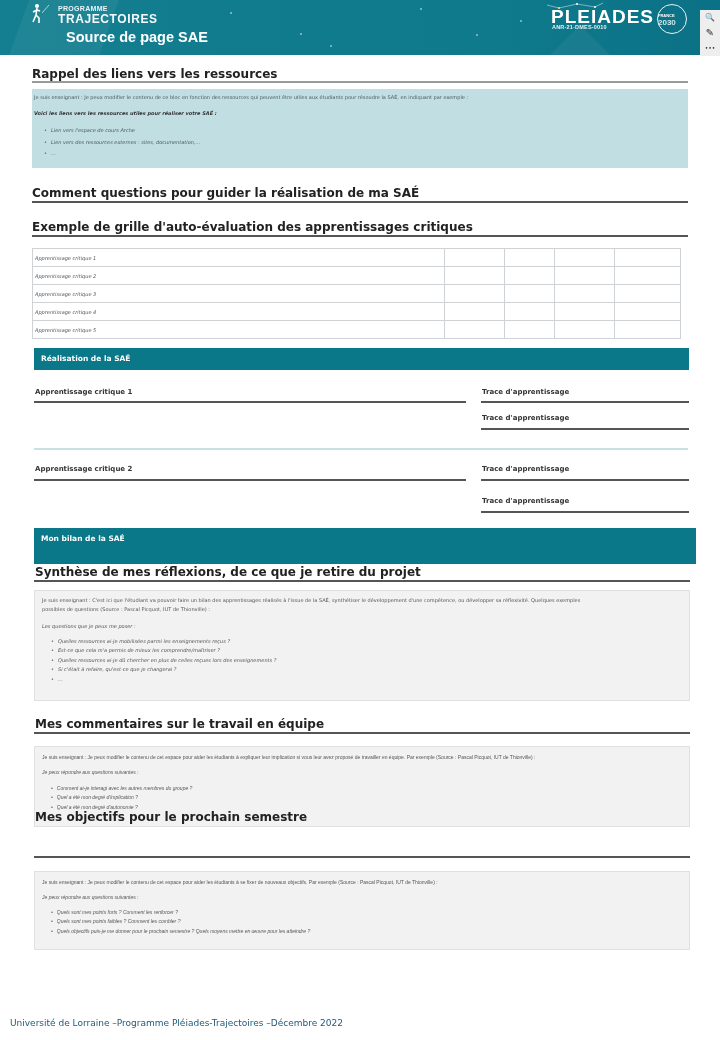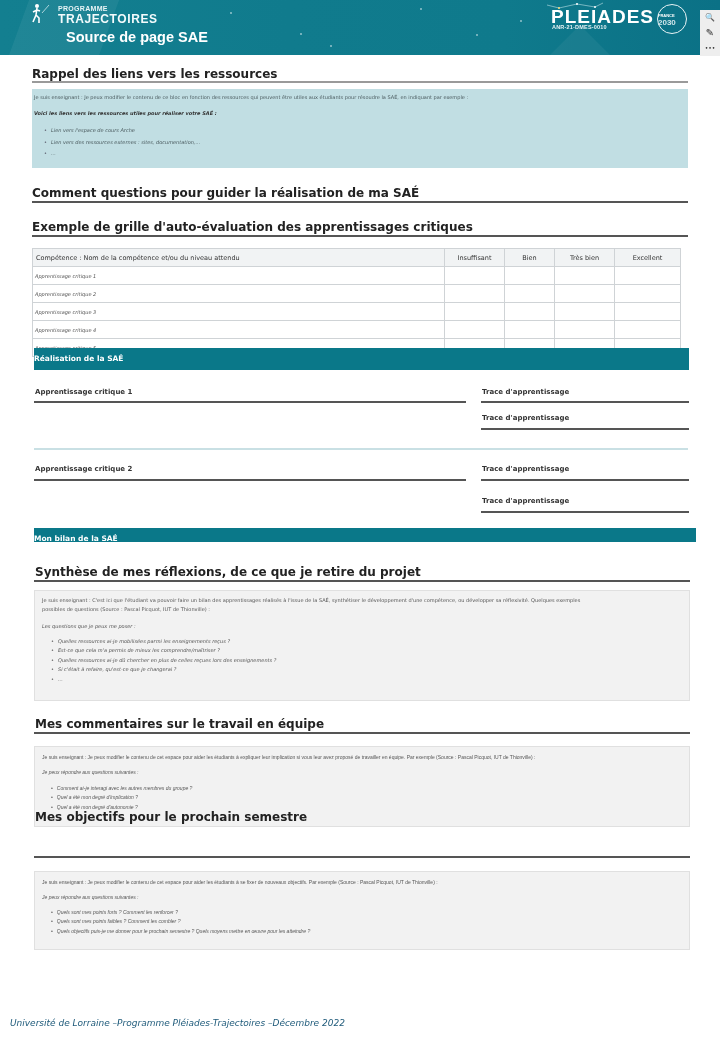--- a/index.html
+++ b/index.html
@@ -52,34 +52,34 @@
 
   
   .grid { position: absolute; left: 32px; top: 248px; width: 648px; border-collapse: collapse; table-layout: fixed; }
   .grid th, .grid td { border: 1px solid #cfd3d6; height: 18px; font-family: "DejaVu Sans", sans-serif; }
   .grid th { background: #f1f3f4; font-size: 6.5px; font-weight: normal; color: #333; height: 18px; }
   .grid th.first { text-align: left; padding-left: 3px; }
   .grid td.lab { font-size: 5px; font-style: italic; color: #555; padding-left: 2px; }
   .grid td.cell { background: #fff; }
 
   .teal-bar { position: absolute; background: #0a7889; color: #fff; font-family: "DejaVu Sans", sans-serif;
-    font-size: 7.5px; font-weight: bold; }
+    font-size: 7.5px; font-weight: bold; padding-left: 7px; }
 
   .ac-title { position: absolute; font-family: "DejaVu Sans", sans-serif; font-size: 7px; font-weight: bold; color: #333; }
   .divider-light { position: absolute; left: 34px; top: 448px; width: 654px; height: 2px; background: #c9e0e4; }
 
   
   .gbox { position: absolute; left: 34px; width: 656px; background: #f2f2f2; border: 1px solid #e0e0e0; }
   .gbox .p { position: absolute; left: 7px; font-size: 5px; color: #555; line-height: 9px; white-space: nowrap; }
   .gbox .i { font-style: italic; }
   .gbox ul { position: absolute; left: 16px; list-style: none; }
   .gbox li { font-size: 5px; font-style: italic; color: #555; line-height: 9.4px; white-space: nowrap; }
   .gbox li::before { content: "•"; margin-right: 4px; }
 
-  .footer { position: absolute; left: 10px; top: 1018px; font-family: "DejaVu Sans", sans-serif; font-size: 9px; font-style: italic; color: #1e5a7a; }
+  .footer { position: absolute; left: 10px; top: 1018px; font-family: "DejaVu Sans", sans-serif; font-size: 9px; color: #1e5a7a; }
 </style>
 </head>
 <body>
 
 <div class="banner">
   <div class="tri"></div>
   <div class="tri2"></div>
   <span class="star" style="left:140px;top:40px"></span>
   <span class="star" style="left:230px;top:12px"></span>
   <span class="star" style="left:300px;top:33px"></span>
@@ -137,27 +137,20 @@
 
 <table class="grid">
   <colgroup>
     <col style="width:412px">
       <col style="width:60px">
       <col style="width:50px">
       <col style="width:60px">
       <col style="width:66px">
   </colgroup>
   <tbody>
-      <tr>
-    <th class="first">Compétence : Nom de la compétence et/ou du niveau attendu</th>
-    <th>Insuffisant</th>
-    <th>Bien</th>
-    <th>Très bien</th>
-    <th>Excellent</th>
-  </tr>
   <tr>
     <td class="lab">Apprentissage critique 1</td>
     <td class="cell"></td>
         <td class="cell"></td>
         <td class="cell"></td>
         <td class="cell"></td>
   </tr>
   <tr>
     <td class="lab">Apprentissage critique 2</td>
     <td class="cell"></td>
@@ -200,21 +193,21 @@
 
 <div class="divider-light"></div>
 
 <div class="ac-title" style="left:35px;top:465px">Apprentissage critique 2</div>
 <div class="rule" style="left:34px;top:479px;width:432px"></div>
 <div class="ac-title" style="left:482px;top:465px">Trace d'apprentissage</div>
 <div class="rule" style="left:481px;top:479px;width:208px"></div>
 <div class="ac-title" style="left:482px;top:497px">Trace d'apprentissage</div>
 <div class="rule" style="left:481px;top:511px;width:208px"></div>
 
-<div class="teal-bar" style="left:34px;top:528px;width:662px;height:14px;line-height:22px">Mon bilan de la SAÉ</div>
+<div class="teal-bar" style="left:34px;top:528px;width:662px;height:36px;line-height:22px">Mon bilan de la SAÉ</div>
 
 <div class="h2" style="left:35px;top:565px">Synthèse de mes réflexions, de ce que je retire du projet</div>
 <div class="rule" style="left:34px;top:580px;width:656px"></div>
 
 <div class="gbox" style="top:590px;height:111px">
   <div class="p" style="top:5px">Je suis enseignant : C'est ici que l'étudiant va pouvoir faire un bilan des apprentissages réalisés à l'issue de la SAÉ, synthétiser le développement d'une compétence, ou développer sa réflexivité. Quelques exemples</div>
   <div class="p" style="top:14px">possibles de questions (Source : Pascal Picquot, IUT de Thionville) :</div>
   <div class="p i" style="top:31px">Les questions que je peux me poser :</div>
   <ul style="top:46px">
     <li>Quelles ressources ai-je mobilisées parmi les enseignements reçus ?</li>

